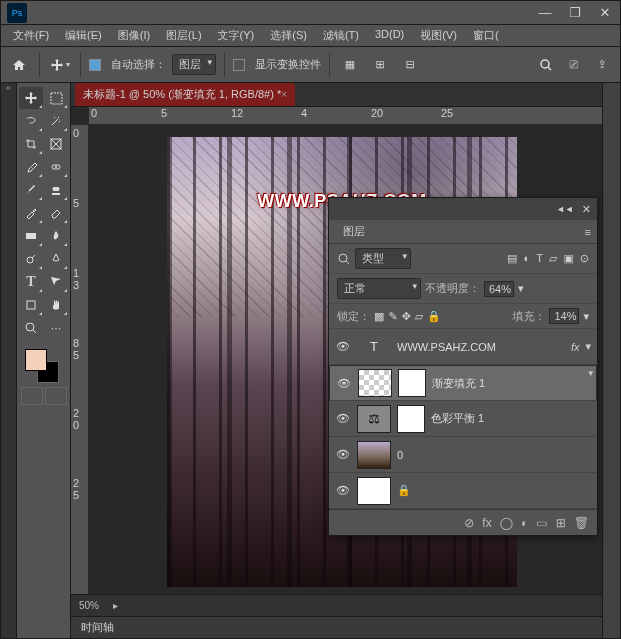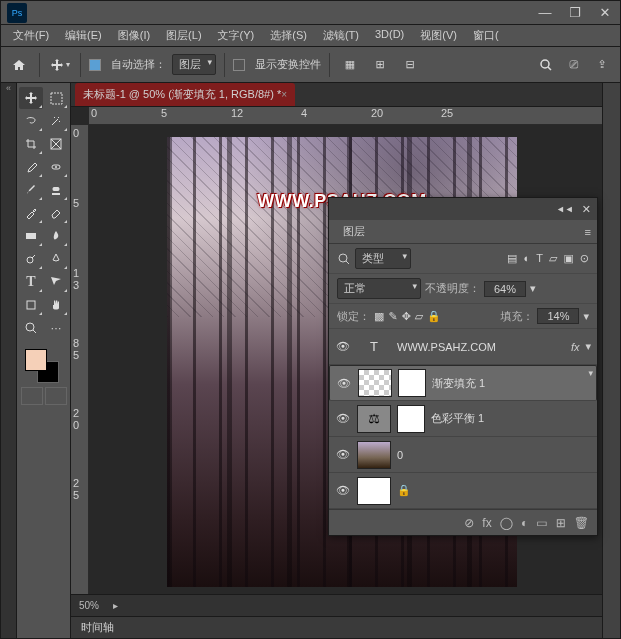--- a/index.html
+++ b/index.html
@@ -63,21 +63,21 @@
 .thumb.adj{background:#888}
 .thumb.img{background:linear-gradient(180deg,#bac 0,#765 60%,#321 100%)}
 .thumb.checker{background:repeating-conic-gradient(#ccc 0 25%,#fff 0 50%) 0 0/10px 10px}
 .mask{width:28px;height:28px;background:#fff;border:1px solid #222}
 .layer-name{flex:1;color:#ddd}
 .fx{font-style:italic;color:#ccc}
 .panel-footer{height:26px;border-top:1px solid #383838;display:flex;align-items:center;justify-content:flex-end;gap:8px;padding:0 8px}
 .panel-footer span{color:#bbb;font-size:12px}
 .sidebar-r{position:absolute;right:0;top:82px;width:18px;bottom:0;background:#424242;border-left:1px solid #1a1a1a}
 svg{display:block}
-.num-input{background:#3f3f3f;border:1px solid #2a2a2a;padding:1px 4px;width:42px;text-align:center}
+.num-input{background:#3f3f3f;border:1px solid #2a2a2a;padding:1px 4px;width:30px;}
 </style>
 </head>
 <body>
 
 <div class="titlebar">
   <div class="ps-logo">Ps</div>
   <div class="win-ctrl">
     <div class="win-btn">—</div>
     <div class="win-btn">❐</div>
     <div class="win-btn">✕</div>

